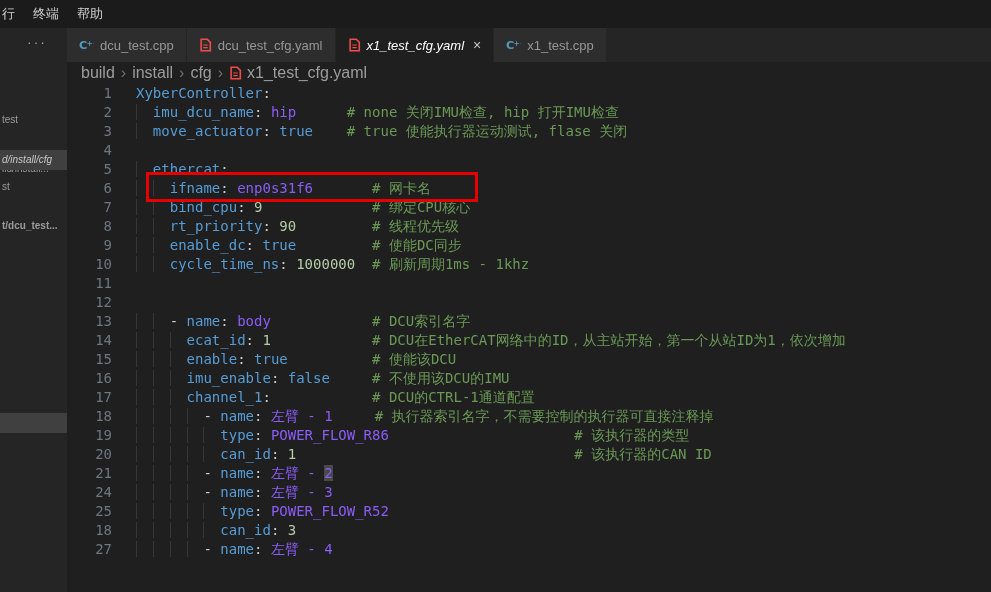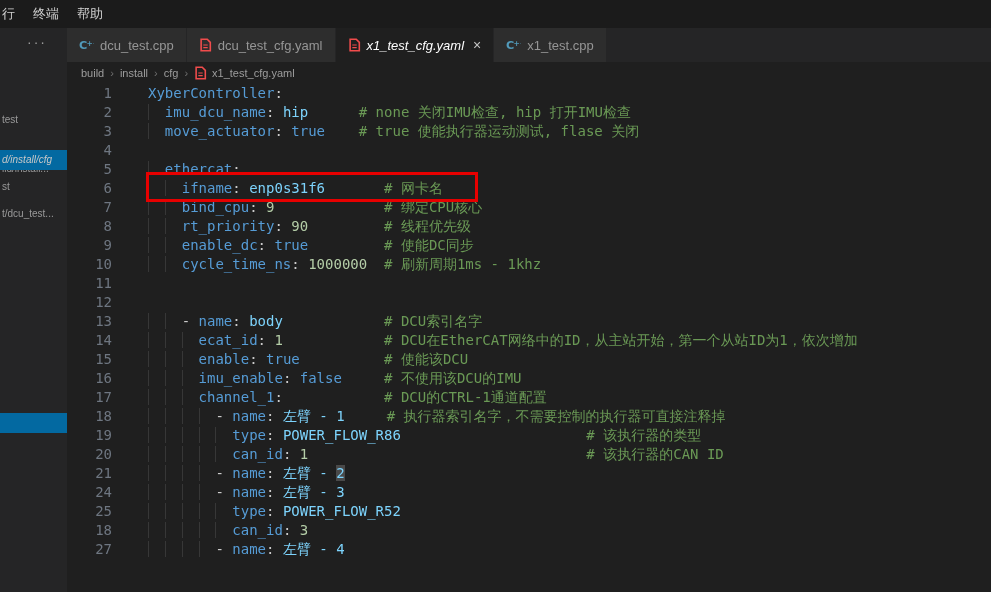--- a/index.html
+++ b/index.html
@@ -5,45 +5,45 @@
   html,body{margin:0;padding:0}
   body{position:relative;width:991px;height:592px;background:#1f1f1f;overflow:hidden;
        font-family:"Liberation Sans","DejaVu Sans",sans-serif;}
   .menubar{position:absolute;left:0;top:0;width:991px;height:28px;background:#1b1b1b;
            display:flex;align-items:center;color:#d0d0d0;font-size:13px;z-index:5}
   .menubar .mi{padding:0 9px;cursor:default}
   .menubar .mi:first-child{margin-left:-7px}
   .sidebar{position:absolute;left:0;top:28px;width:67px;height:564px;background:#252526;overflow:hidden;z-index:1}
   .srow{position:absolute;left:0;width:67px;height:20px;line-height:20px;font-size:10px;color:#9a9a9a;
         white-space:nowrap;overflow:hidden;padding-left:2px;box-sizing:border-box;cursor:pointer}
-  .srow.sel{background:#0369a1;color:#c8c8c8}
+  .srow.sel{background:#404040;color:#c8c8c8}
   .srow.it{font-style:italic}
   .more{position:absolute;left:27px;top:6px;color:#9a9a9a;font-size:14px;letter-spacing:2px;cursor:pointer}
   .tabbar{position:absolute;left:67px;top:28px;width:924px;height:34px;background:#252526;display:flex;z-index:2}
   .tab{display:flex;align-items:center;padding:0 12px;font-size:13px;color:#969696;background:#2d2d2d;
        border-right:1px solid #252526;height:34px;cursor:pointer;white-space:nowrap}
   .tab.active{background:#1f1f1f;color:#ffffff;font-style:italic}
   .tab .ticon{display:inline-flex;margin-right:6px}
   .tab .close{margin-left:9px;color:#c6c6c6;font-size:14px;font-style:normal}
   .crumbs{position:absolute;left:67px;top:62px;width:924px;height:22px;background:#1f1f1f;display:flex;
-          align-items:center;font-size:11px;color:#9d9d9d;padding-left:14px;box-sizing:border-box;z-index:2}
+          align-items:center;font-size:16px;color:#9d9d9d;padding-left:14px;box-sizing:border-box;z-index:2}
   .crumbs .sep{margin:0 6px;color:#6f6f6f}
   .crumbs .bc{cursor:pointer}
   .crumbs .ficon{display:inline-flex;margin-right:5px;vertical-align:-2px}
   .code{position:absolute;left:67px;top:84px;width:924px;height:508px;background:#1f1f1f;overflow:hidden;
         font-family:"DejaVu Sans Mono","Liberation Mono",monospace;font-size:14px;z-index:1}
   .line{display:flex;height:19px;line-height:19px;white-space:pre}
   .ln{flex:0 0 45px;text-align:right;color:#6e7681;user-select:none}
-  .ct{margin-left:36px}
+  .ct{margin-left:24px}
   .line.cur{box-shadow:inset 0 1px 0 rgba(200,200,200,.13), inset 0 -1px 0 rgba(200,200,200,.13)}
   .line.cur .ln{color:#c6c6c6}
   .guide{box-shadow:inset 1px 0 0 #373737}
   .tk-k{color:#569cd6}
   .tk-p{color:#cccccc}
-  .tk-s{color:#7dd3fc}
+  .tk-s{color:#8b5cf6}
   .tk-n{color:#b5cea8}
   .tk-c{color:#6a9955}
   .tk-w{color:#cccccc}
   .hl{background:rgba(115,115,115,.5)}
   .cursor{display:inline-block;width:2px;height:15px;background:#c0c0c0;vertical-align:-2px}
   .annot{position:absolute;border:3px solid #e70000;pointer-events:none;z-index:50;box-sizing:border-box}
 </style>
 </head>
 <body>
 
@@ -52,21 +52,21 @@
     <span class="mi">终端</span>
     <span class="mi">帮助</span>
   </div>
 
 <div class="sidebar" id="sidebar">
   <div class="more" id="more">···</div>
 <div class="srow" style="top: 82px;">test</div>
     <div class="srow" style="top: 107px; margin-top: 24px;">ild/install...</div>
     <div class="srow sel it" style="top: 122px;">d/install/cfg</div>
     <div class="srow" style="top: 149px;">st</div>
-    <div class="srow" style="top: 176px;">t/dcu_test...</div>
+    <div class="srow" style="top: 188px; font-weight: bold;">t/dcu_test...</div>
     <div class="srow sel" style="top: 385px;"></div>
   </div>
 
 <div class="tabbar" id="tabbar">
     <div class="tab">
       <span class="ticon">
         <svg width="15" height="15" viewBox="0 0 16 16">
           <text x="0" y="12" font-size="12" font-weight="bold" fill="#519aba" font-family="DejaVu Sans, sans-serif">C</text>
           <text x="8" y="9" font-size="8" font-weight="bold" fill="#519aba" font-family="DejaVu Sans, sans-serif">++</text>
         </svg>

